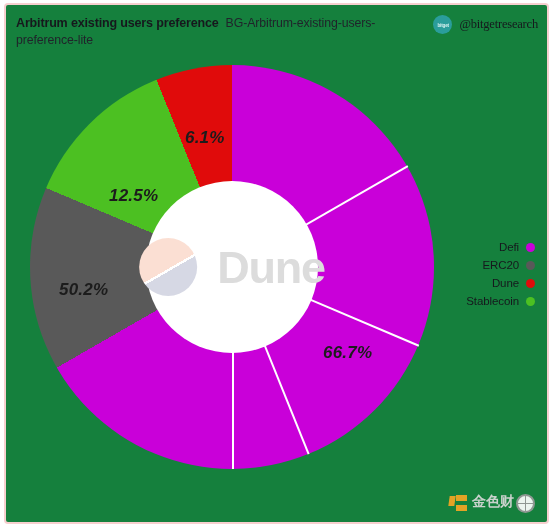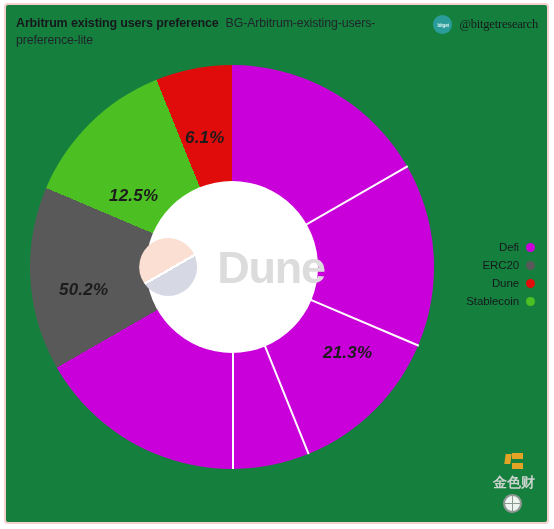--- a/index.html
+++ b/index.html
@@ -196,24 +196,23 @@
     border-radius: 50%;
     flex: 0 0 auto;
   }
 
   
   .jinse {
     position: absolute;
     right: 12px;
     bottom: 10px;
     display: flex;
-    align-items: center;
+    align-items: flex-start;
     gap: 5px;
     opacity: 0.92;
-    flex-direction: column;
   }
   .jinse-mark {
     position: relative;
     width: 18px;
     height: 18px;
     flex: 0 0 auto;
   }
   .jinse-mark .bar-v {
     position: absolute;
     left: 0; top: 2px;
@@ -289,21 +288,21 @@
     <div class="donut-wrap">
       <div class="donut" style="background: conic-gradient(rgb(201, 0, 217) 0deg, rgb(201, 0, 217) 240.12deg, rgb(89, 89, 89) 240.12deg, rgb(89, 89, 89) 293.04deg, rgb(76, 192, 34) 293.04deg, rgb(76, 192, 34) 338.04deg, rgb(224, 11, 11) 338.04deg, rgb(224, 11, 11) 360deg);"></div>
 
       <div class="sep" style="transform:rotate(0deg)"></div>
       <div class="sep" style="transform:rotate(240.1deg)"></div>
       <div class="sep" style="transform:rotate(293deg)"></div>
       <div class="sep" style="transform:rotate(338deg)"></div>
 
       <div class="hole"></div>
 
-      <div class="slice-label" style="left:293px; top:278px;">21.3%</div>
+      <div class="slice-label" style="left:293px; top:278px;">66.7%</div>
       <div class="slice-label" style="left:29px;  top:215px;">50.2%</div>
       <div class="slice-label" style="left:79px;  top:121px;">12.5%</div>
       <div class="slice-label" style="left:155px; top:63px;">6.1%</div>
 
       <div class="dune">
         <div class="dune-logo"></div>
         <div class="dune-text">Dune</div>
       </div>
     </div>
 

